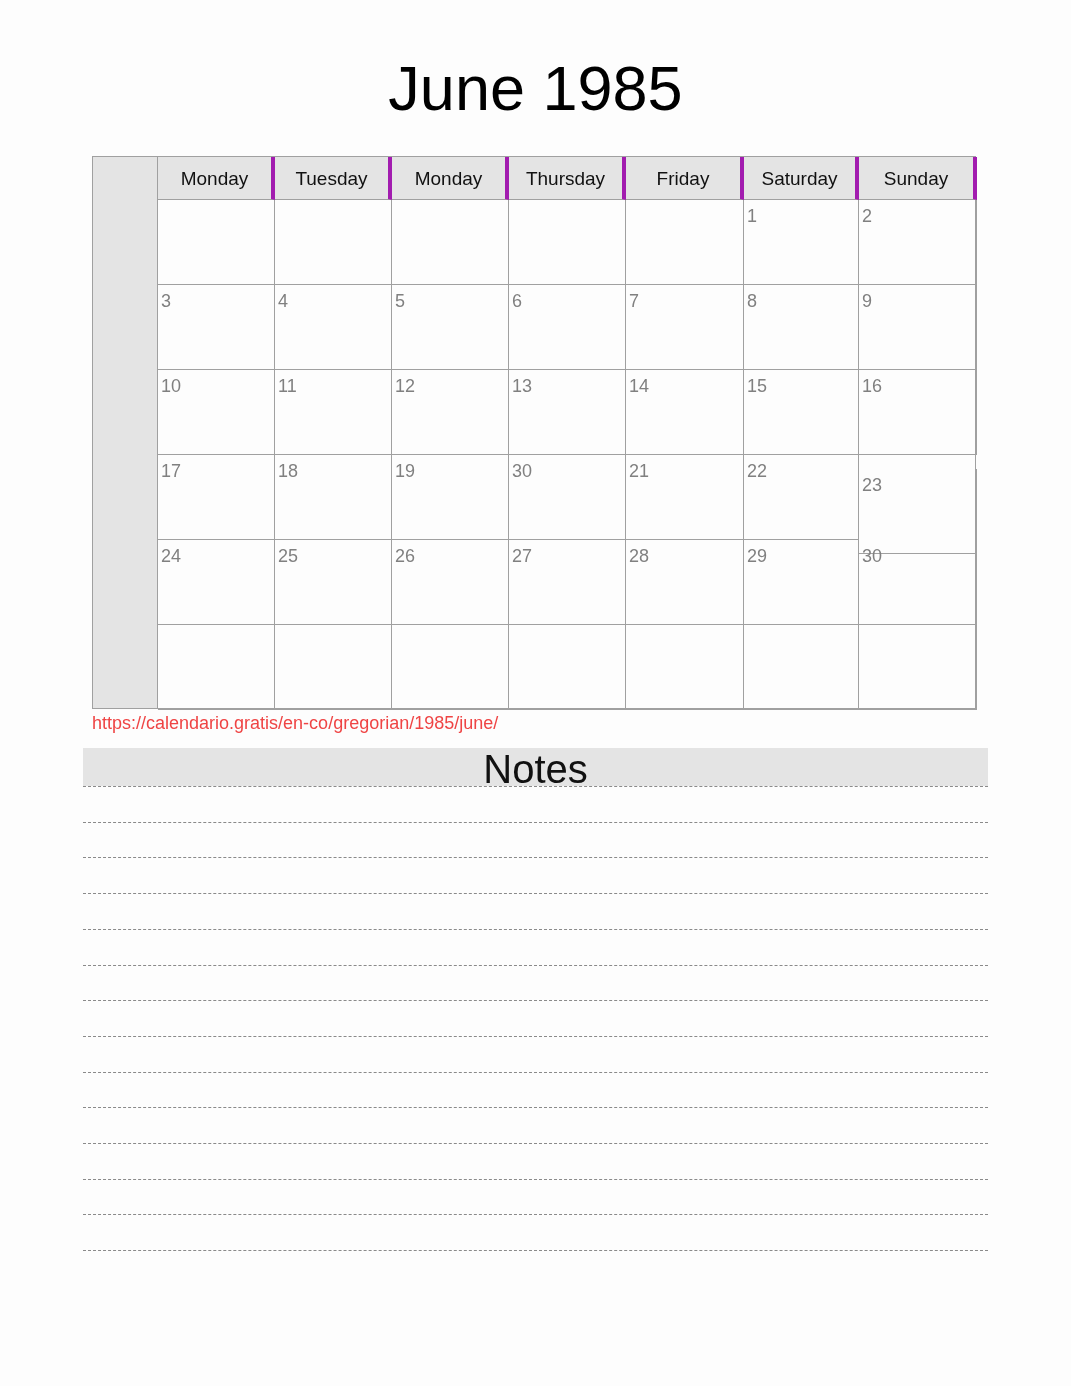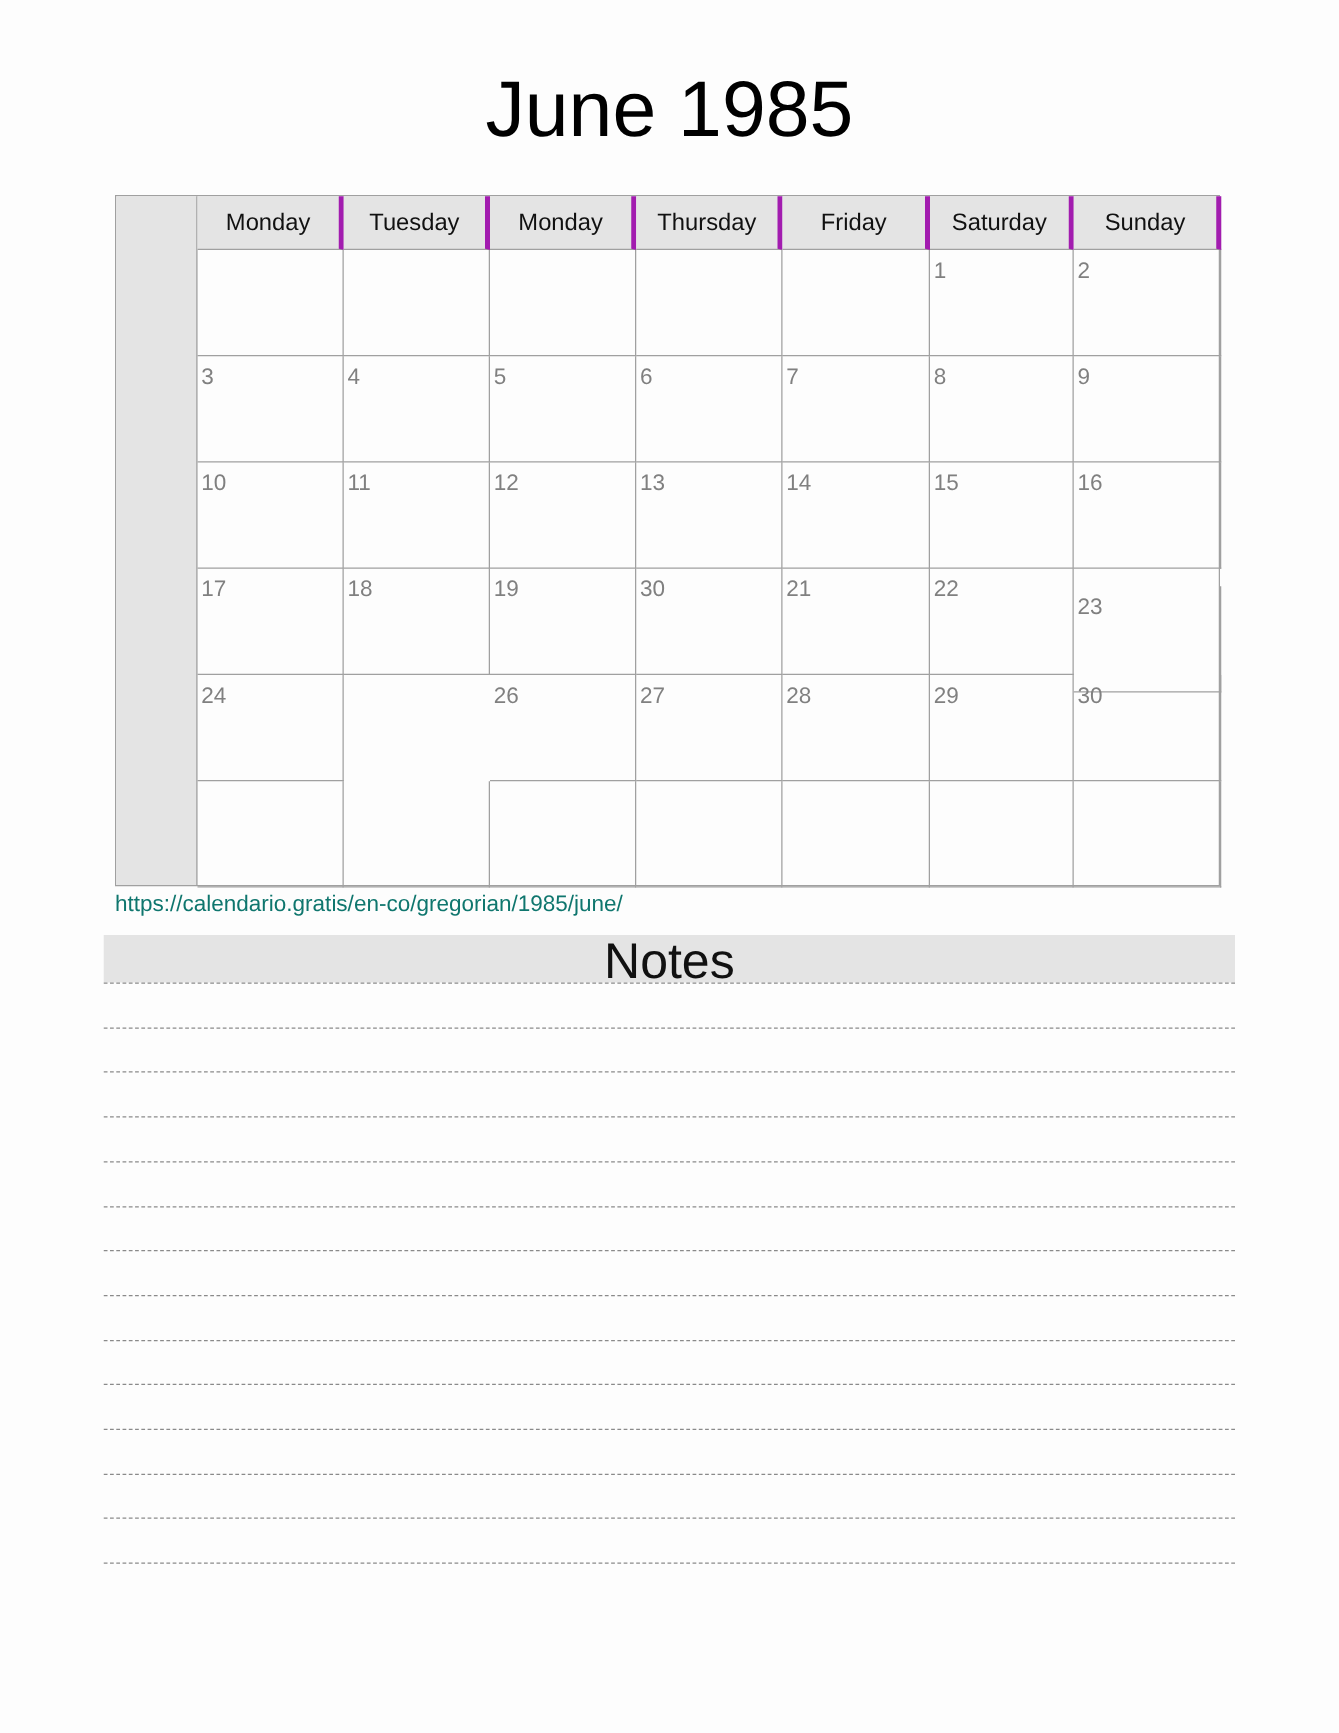--- a/index.html
+++ b/index.html
@@ -3,21 +3,21 @@
 <meta charset="utf-8">
 <style>
   html, body { margin:0; padding:0; }
   body { width:1071px; height:1386px; background:#fdfdfd; position:relative; font-family:"Liberation Sans", sans-serif; overflow:hidden; }
   .title { position:absolute; left:0; width:1071px; top:38px; text-align:center; font-size:63px; color:#000; line-height:100px; }
   .grid { position:absolute; left:92px; top:156px; width:884px; height:553px; border:1px solid #a0a0a0; box-sizing:border-box; background:#fdfdfd; }
   .weekcol { position:absolute; left:0; top:0; width:65px; height:100%; background:#e4e4e4; border-right:1px solid #a0a0a0; box-sizing:border-box; }
   .hdr { position:absolute; top:0; height:43px; background:#e4e4e4; border-right:4px solid #a21caf; border-bottom:1px solid #a0a0a0; box-sizing:border-box; text-align:center; line-height:43px; font-size:19px; color:#111; }
   .cell { position:absolute; border-right:1px solid #a0a0a0; border-bottom:1px solid #a0a0a0; box-sizing:border-box; }
   .num { position:absolute; left:3px; top:6px; font-size:18px; color:#808080; }
-  .url { position:absolute; left:92px; top:713px; font-size:18px; color:#0f766e; }
+  .url { position:absolute; left:92px; top:713px; font-size:18px; color:#ef4444; }
   .notes-hdr { position:absolute; left:83px; top:748px; width:905px; height:38px; background:#e4e4e4; text-align:center; font-size:40px; line-height:42px; color:#111; }
   .line { position:absolute; left:83px; width:905px; border-top:1px dashed #8a8a8a; height:0; }
 </style>
 </head>
 <body>
 
 <div class="title">June 1985</div>
 
 <div class="grid" id="grid">
   <div class="weekcol"></div>
@@ -108,20 +108,23 @@
     </div>
     <div class="cell" style="left: 651px; width: 115px; top: 298px; height: 85px;">
       <span class="num">22</span>
     </div>
     <div class="cell" style="left: 766px; width: 118px; top: 312px; height: 85px;">
       <span class="num">23</span>
     </div>
     <div class="cell" style="left: 65px; width: 117px; top: 383px; height: 85px; padding-left: 45px;">
       <span class="num">24</span>
     </div>
+    <div class="cell" style="left: 182px; width: 117px; top: 383px; height: 85px;">
+      <span class="num">25</span>
+    </div>
     <div class="cell" style="left: 299px; width: 117px; top: 383px; height: 85px;">
       <span class="num">26</span>
     </div>
     <div class="cell" style="left: 416px; width: 117px; top: 383px; height: 85px;">
       <span class="num">27</span>
     </div>
     <div class="cell" style="left: 533px; width: 118px; top: 383px; height: 85px;">
       <span class="num">28</span>
     </div>
     <div class="cell" style="left: 651px; width: 115px; top: 383px; height: 85px;">

